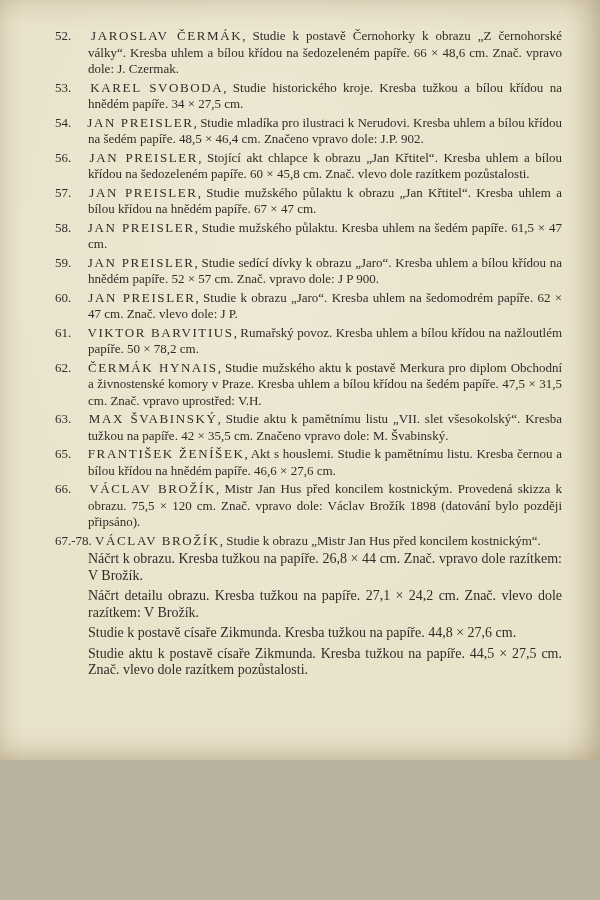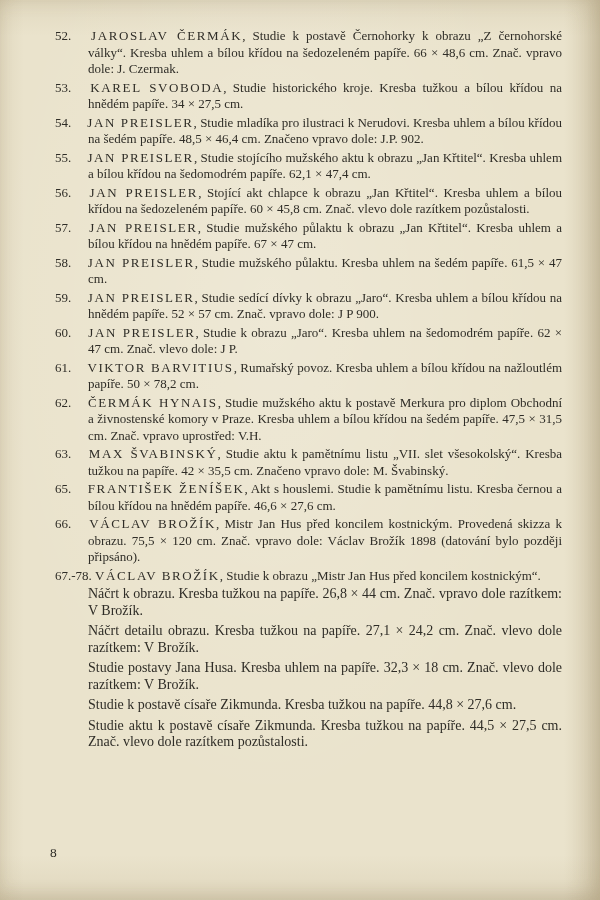--- a/index.html
+++ b/index.html
@@ -1,18 +1,18 @@
 <!DOCTYPE html>
 <html><head>
 <meta charset="utf-8">
 <style>
   html,body { margin:0; padding:0; background:#b9b2a0; }
   .page {
     position:relative;
-    width:600px; height:900px;
+    width:600px; height:760px;
     margin:0 auto;
     background:#eae3cc;
     background-image:
       radial-gradient(ellipse at 45% 35%, rgba(255,255,255,0.18), rgba(0,0,0,0) 60%),
       linear-gradient(90deg, rgba(146,124,82,0.10) 0%, rgba(0,0,0,0) 4%, rgba(0,0,0,0) 94%, rgba(146,124,82,0.22) 100%),
       linear-gradient(0deg, rgba(146,124,82,0.12) 0%, rgba(0,0,0,0) 5%, rgba(0,0,0,0) 96%, rgba(146,124,82,0.10) 100%);
     box-shadow: inset -10px 0 18px rgba(120,100,60,0.15), inset 0 -8px 14px rgba(120,100,60,0.10);
     font-family:"Liberation Serif","DejaVu Serif",serif;
     color:#2f2d27;
     overflow:hidden;
@@ -52,21 +52,20 @@
 
 <div class="page">
   <div class="content">
 
     <p class="entry"><span class="num">52.</span> <span class="artist">JAROSLAV ČERMÁK</span><span>, Studie k postavě Černohorky k obrazu „Z černohorské války“. Kresba uhlem a bílou křídou na šedozeleném papíře. 66 × 48,6 cm. Znač. vpravo dole: J. Czermak.</span></p>
 
     <p class="entry"><span class="num">53.</span> <span class="artist">KAREL SVOBODA</span><span>, Studie historického kroje. Kresba tužkou a bílou křídou na hnědém papíře. 34 × 27,5 cm.</span></p>
 
     <p class="entry"><span class="num">54.</span> <span class="artist">JAN PREISLER</span><span>, Studie mladíka pro ilustraci k Nerudovi. Kresba uhlem a bílou křídou na šedém papíře. 48,5 × 46,4 cm. Značeno vpravo dole: J.P. 902.</span></p>
 
-    <p class="entry"><span class="num">55.</span> <span class="artist">JAN PREISLER</span><span>, Studie stojícího mužského aktu k obrazu „Jan Křtitel“. Kresba uhlem a bílou křídou na šedomodrém papíře. 62,1 × 47,4 cm.</span></p>
 
     <p class="entry"><span class="num">56.</span> <span class="artist">JAN PREISLER</span><span>, Stojící akt chlapce k obrazu „Jan Křtitel“. Kresba uhlem a bílou křídou na šedozeleném papíře. 60 × 45,8 cm. Znač. vlevo dole razítkem pozůstalosti.</span></p>
 
     <p class="entry"><span class="num">57.</span> <span class="artist">JAN PREISLER</span><span>, Studie mužského půlaktu k obrazu „Jan Křtitel“. Kresba uhlem a bílou křídou na hnědém papíře. 67 × 47 cm.</span></p>
 
     <p class="entry"><span class="num">58.</span> <span class="artist">JAN PREISLER</span><span>, Studie mužského půlaktu. Kresba uhlem na šedém papíře. 61,5 × 47 cm.</span></p>
 
     <p class="entry"><span class="num">59.</span> <span class="artist">JAN PREISLER</span><span>, Studie sedící dívky k obrazu „Jaro“. Kresba uhlem a bílou křídou na hnědém papíře. 52 × 57 cm. Znač. vpravo dole: J P 900.</span></p>
 
     <p class="entry"><span class="num">60.</span> <span class="artist">JAN PREISLER</span><span>, Studie k obrazu „Jaro“. Kresba uhlem na šedomodrém papíře. 62 × 47 cm. Znač. vlevo dole: J P.</span></p>
@@ -79,20 +78,19 @@
 
 
     <p class="entry"><span class="num">65.</span> <span class="artist">FRANTIŠEK ŽENÍŠEK</span><span>, Akt s houslemi. Studie k pamětnímu listu. Kresba černou a bílou křídou na hnědém papíře. 46,6 × 27,6 cm.</span></p>
 
     <p class="entry"><span class="num">66.</span> <span class="artist">VÁCLAV BROŽÍK</span><span>, Mistr Jan Hus před koncilem kostnickým. Provedená skizza k obrazu. 75,5 × 120 cm. Znač. vpravo dole: Václav Brožík 1898 (datování bylo později připsáno).</span></p>
 
     <p class="entry"><span class="num">67.-78.</span> <span class="artist">VÁCLAV BROŽÍK</span><span>, Studie k obrazu „Mistr Jan Hus před koncilem kostnickým“.</span></p>
 
     <p class="sub">Náčrt k obrazu. Kresba tužkou na papíře. 26,8 × 44 cm. Znač. vpravo dole razítkem: V Brožík.</p>
     <p class="sub">Náčrt detailu obrazu. Kresba tužkou na papíře. 27,1 × 24,2 cm. Znač. vlevo dole razítkem: V Brožík.</p>
-    <p class="sub">Studie postavy Jana Husa. Kresba uhlem na papíře. 32,3 × 18 cm. Znač. vlevo dole razítkem: V Brožík.</p>
     <p class="sub">Studie k postavě císaře Zikmunda. Kresba tužkou na papíře. 44,8 × 27,6 cm.</p>
     <p class="sub">Studie aktu k postavě císaře Zikmunda. Kresba tužkou na papíře. 44,5 × 27,5 cm. Znač. vlevo dole razítkem pozůstalosti.</p>
 
   </div>
 
   <div class="pagenum">8</div>
 </div>
 
 </body></html>

